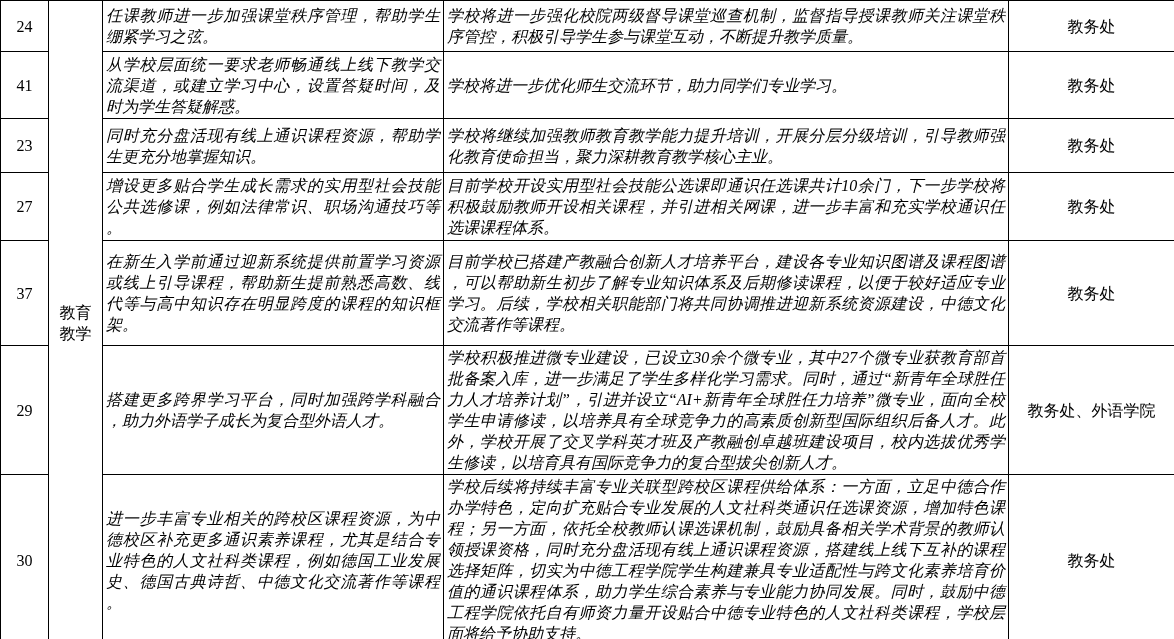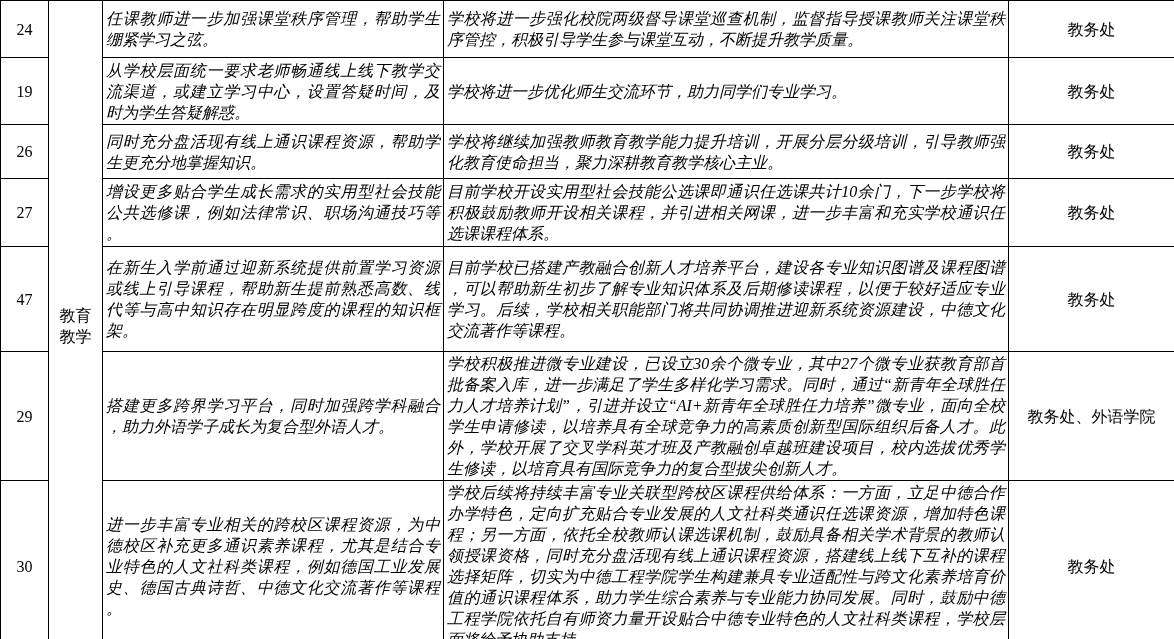--- a/index.html
+++ b/index.html
@@ -45,21 +45,21 @@
     text-align: justify;
     word-break: break-all;
     line-break: anywhere;
     font-style: italic;
   }
   td.c-dep {
     text-align: center;
     padding: 0 2px;
     margin-left: 40px;
   }
-  tr.r-24 { height: 57px; }
+  tr.r-24 { height: 51px; }
   tr.r-25 { height: 67px; }
   tr.r-26 { height: 54px; }
   tr.r-27 { height: 68px; }
   tr.r-28 { height: 105px; }
   tr.r-29 { height: 125px; }
   tr.r-30 { height: 168px; }
 </style>
 </head>
 <body>
 
@@ -75,39 +75,39 @@
     <tr class="r-24">
       <td class="c-num">24</td>
       <td class="c-cat" rowspan="7">
         <span class="cat-text">教育教学</span>
       </td>
       <td class="c-sug">任课教师进一步加强课堂秩序管理，帮助学生绷紧学习之弦。</td>
       <td class="c-res">学校将进一步强化校院两级督导课堂巡查机制，监督指导授课教师关注课堂秩序管控，积极引导学生参与课堂互动，不断提升教学质量。</td>
       <td class="c-dep">教务处</td>
     </tr>
     <tr class="r-25">
-      <td class="c-num">19</td>
+      <td class="c-num">41</td>
       <td class="c-sug">从学校层面统一要求老师畅通线上线下教学交流渠道，或建立学习中心，设置答疑时间，及时为学生答疑解惑。</td>
       <td class="c-res">学校将进一步优化师生交流环节，助力同学们专业学习。</td>
       <td class="c-dep">教务处</td>
     </tr>
     <tr class="r-26">
-      <td class="c-num">26</td>
+      <td class="c-num">23</td>
       <td class="c-sug">同时充分盘活现有线上通识课程资源，帮助学生更充分地掌握知识。</td>
       <td class="c-res">学校将继续加强教师教育教学能力提升培训，开展分层分级培训，引导教师强化教育使命担当，聚力深耕教育教学核心主业。</td>
       <td class="c-dep">教务处</td>
     </tr>
     <tr class="r-27">
       <td class="c-num">27</td>
       <td class="c-sug">增设更多贴合学生成长需求的实用型社会技能公共选修课，例如法律常识、职场沟通技巧等。</td>
       <td class="c-res">目前学校开设实用型社会技能公选课即通识任选课共计10余门，下一步学校将积极鼓励教师开设相关课程，并引进相关网课，进一步丰富和充实学校通识任选课课程体系。</td>
       <td class="c-dep">教务处</td>
     </tr>
     <tr class="r-28">
-      <td class="c-num">47</td>
+      <td class="c-num">37</td>
       <td class="c-sug">在新生入学前通过迎新系统提供前置学习资源或线上引导课程，帮助新生提前熟悉高数、线代等与高中知识存在明显跨度的课程的知识框架。</td>
       <td class="c-res">目前学校已搭建产教融合创新人才培养平台，建设各专业知识图谱及课程图谱，可以帮助新生初步了解专业知识体系及后期修读课程，以便于较好适应专业学习。后续，学校相关职能部门将共同协调推进迎新系统资源建设，中德文化交流著作等课程。</td>
       <td class="c-dep">教务处</td>
     </tr>
     <tr class="r-29">
       <td class="c-num">29</td>
       <td class="c-sug">搭建更多跨界学习平台，同时加强跨学科融合，助力外语学子成长为复合型外语人才。</td>
       <td class="c-res">学校积极推进微专业建设，已设立30余个微专业，其中27个微专业获教育部首批备案入库，进一步满足了学生多样化学习需求。同时，通过“新青年全球胜任力人才培养计划”，引进并设立“AI+新青年全球胜任力培养”微专业，面向全校学生申请修读，以培养具有全球竞争力的高素质创新型国际组织后备人才。此外，学校开展了交叉学科英才班及产教融创卓越班建设项目，校内选拔优秀学生修读，以培育具有国际竞争力的复合型拔尖创新人才。</td>
       <td class="c-dep">教务处、外语学院</td>
     </tr>

